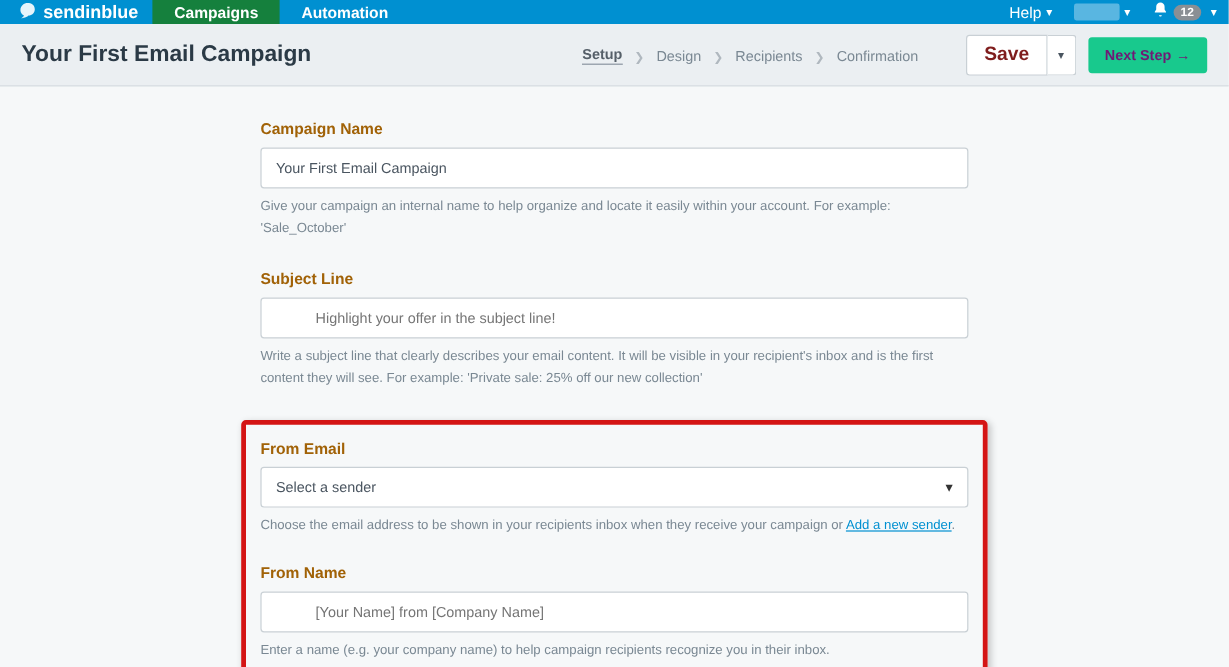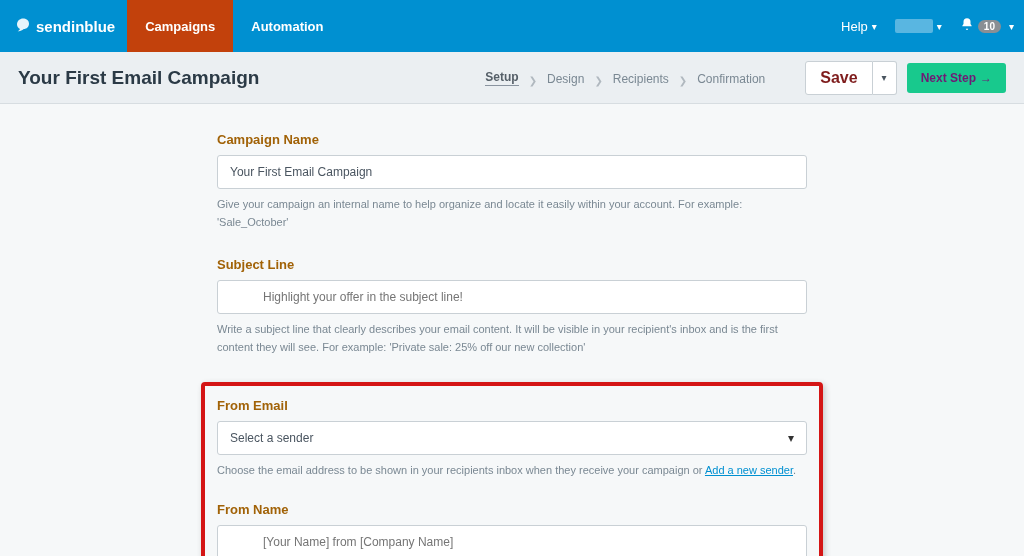--- a/index.html
+++ b/index.html
@@ -1,22 +1,22 @@
 <!DOCTYPE html>
 <html><head>
   <meta charset="utf-8">
   <style>
     * { box-sizing: border-box; margin: 0; padding: 0; }
     body { font-family: -apple-system, BlinkMacSystemFont, "Segoe UI", Helvetica, Arial, sans-serif; background: #f6f8f9; color: #333; width: 1024px; height: 556px; overflow: hidden; }
     
-    .topnav { background: #0090d1; height: 52px; display: flex; align-items: stretch; color: white; }
+    .topnav { background: #0090d1; height: 20px; display: flex; align-items: stretch; color: white; }
     .logo { display: flex; align-items: center; padding: 0 12px 0 14px; font-weight: 600; font-size: 15px; }
     .logo-icon { width: 18px; height: 18px; margin-right: 4px; display: inline-flex; align-items: center; justify-content: center; }
     .nav-item { display: flex; align-items: center; padding: 0 18px; font-size: 13px; font-weight: 600; cursor: pointer; }
-    .nav-item.active { background: #c2410c; }
+    .nav-item.active { background: #15803d; }
     .nav-spacer { flex: 1; }
     .help-link { display: flex; align-items: center; padding: 0 10px; font-size: 13px; cursor: pointer; }
     .user-pill { display: flex; align-items: center; padding: 0 8px; cursor: pointer; }
     .user-bar { width: 38px; height: 14px; background: rgba(255,255,255,0.35); border-radius: 2px; }
     .bell-wrap { display: flex; align-items: center; padding: 0 10px; cursor: pointer; gap: 4px; }
     .bell-badge { background: #8a8f94; color: white; border-radius: 9px; font-size: 10px; padding: 1px 6px; font-weight: 600; }
     .caret-down { font-size: 10px; margin-left: 4px; }
     
     .subheader { background: #ebeff2; border-bottom: 1px solid #d7dde1; height: 52px; display: flex; align-items: center; padding: 0 18px; }
     .page-title { font-size: 19px; font-weight: 700; color: #2b3a46; }
@@ -69,21 +69,21 @@
   <div class="user-pill">
     <div class="user-bar"></div>
     <span class="caret-down">▾</span>
   </div>
   <div class="bell-wrap">
     <span>
       <svg viewBox="0 0 24 24" width="14" height="14">
           <path fill="white" d="M12 2a6 6 0 00-6 6v4l-2 3v1h16v-1l-2-3V8a6 6 0 00-6-6zm0 20a2 2 0 002-2h-4a2 2 0 002 2z"></path>
         </svg>
     </span>
-    <span class="bell-badge">10</span>
+    <span class="bell-badge">12</span>
     <span class="caret-down">▾</span>
   </div>
 </div>
 
 <div class="subheader">
   <div class="page-title">Your First Email Campaign</div>
   <div class="sub-spacer"></div>
   <div class="breadcrumb">
     <span class="bc-item current">Setup</span>
     <span class="bc-sep">❯</span>

